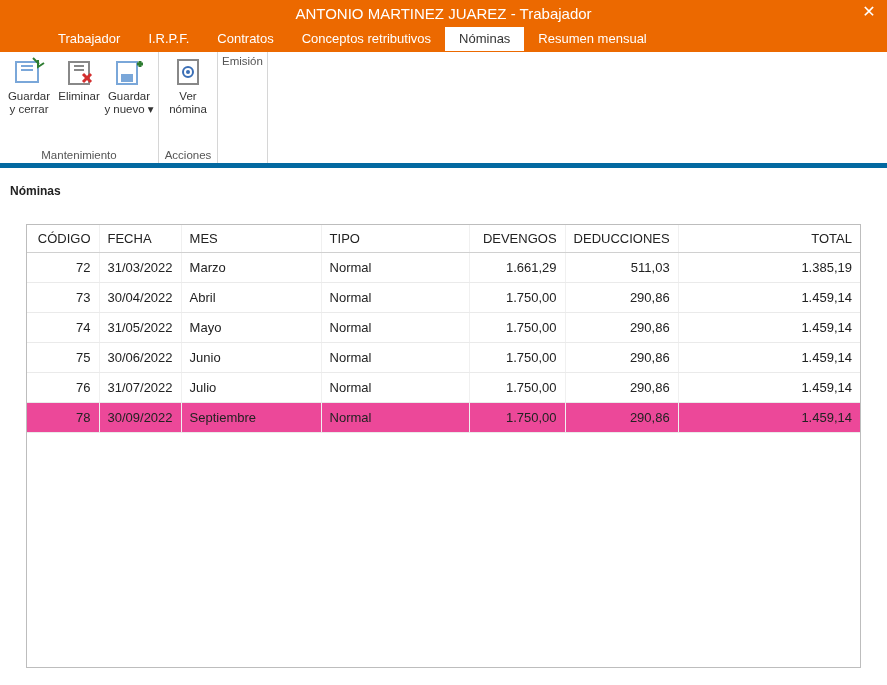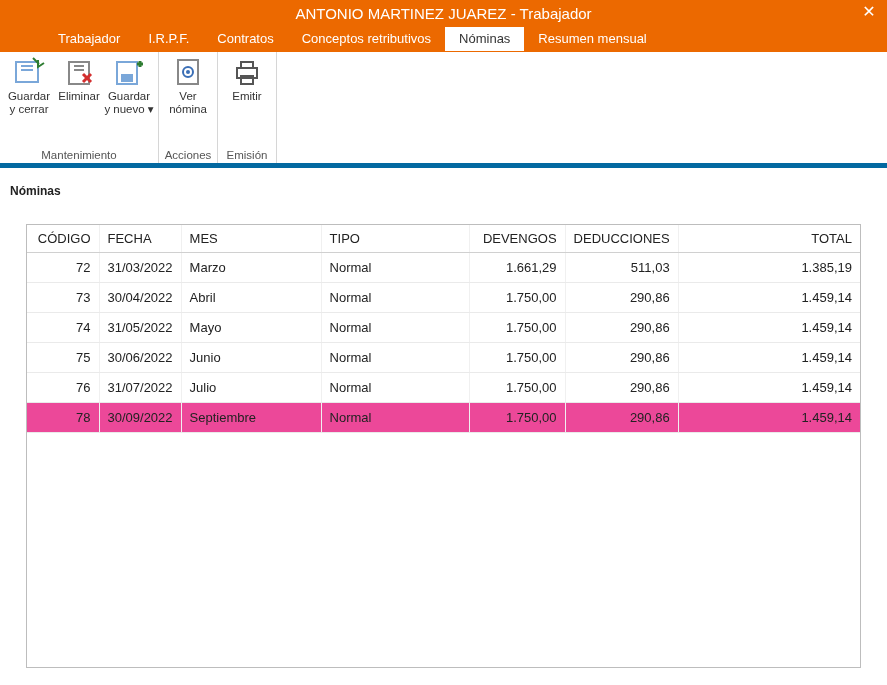--- a/index.html
+++ b/index.html
@@ -208,33 +208,20 @@
      <circle cx="16" cy="16" r="2" fill="#3b6fb6"></circle>
             </svg>
           </span>
           <span class="lbl1">Ver</span>
           <span class="lbl2">nómina</span>
         </div>
       </div>
       <div class="group-label">Acciones</div>
     </div>
     <div class="ribbon-group">
-      <div class="buttons">
-        <div class="ribbon-btn">
-          <span class="icon">
-            <svg width="32" height="32" viewBox="0 0 32 32">
-              <rect x="6" y="12" width="20" height="10" fill="none" stroke="#555" stroke-width="2"></rect>
-     <rect x="10" y="6" width="12" height="6" fill="none" stroke="#555" stroke-width="2"></rect>
-     <rect x="10" y="20" width="12" height="8" fill="none" stroke="#555" stroke-width="2"></rect>
-            </svg>
-          </span>
-          <span class="lbl1">Emitir</span>
-          <span class="lbl2"></span>
-        </div>
-      </div>
       <div class="group-label">Emisión</div>
     </div>
   </div>
 
 <div class="section-label">Nóminas</div>
 
 <div class="grid-wrap">
   <table class="grid">
     <colgroup>
       <col class="c-codigo">

